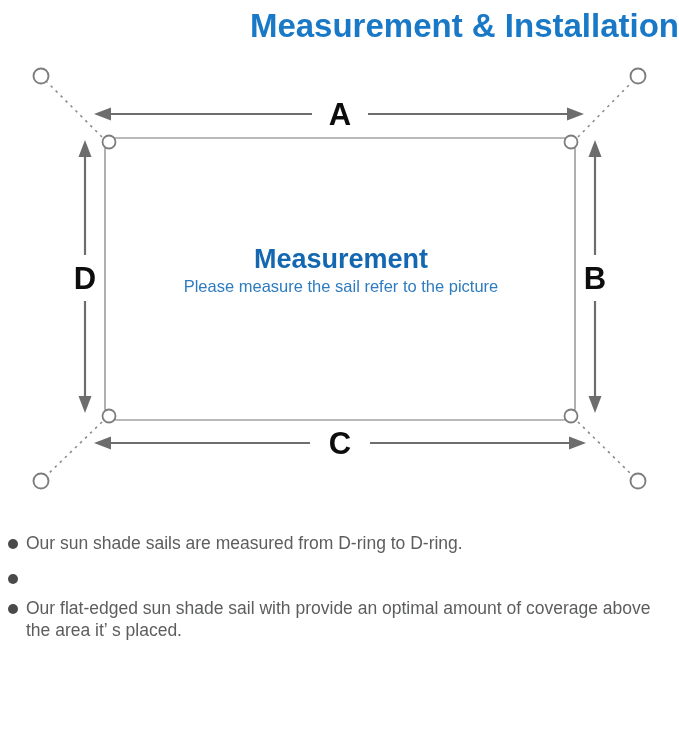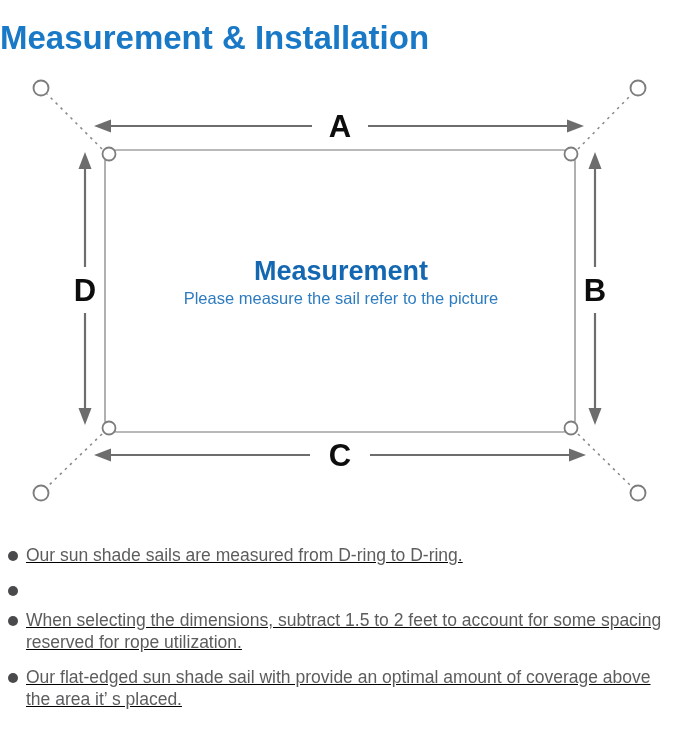--- a/index.html
+++ b/index.html
@@ -5,22 +5,22 @@
   html, body { margin: 0; padding: 0; }
   body {
     width: 679px;
     height: 739px;
     background: #ffffff;
     font-family: "Liberation Sans", sans-serif;
     overflow: hidden;
     position: relative;
   }
   .page-title {
-    margin: 15px 0 0 0;
-    text-align: left;
+    margin: 3px 0 0 0;
+    text-align: right;
     font-size: 33px;
     font-weight: bold;
     color: #1a79c6;
     letter-spacing: 0px;
     height: 50px;
     line-height: 46px;
   }
   .diagram-wrap {
     position: relative;
     width: 679px;
@@ -29,21 +29,20 @@
   .diagram-wrap svg { display: block; }
   .notes {
     margin-top: 24px;
     padding-left: 8px;
     padding-right: 4px;
   }
   .note {
     display: flex;
     align-items: flex-start;
     margin-bottom: 13px;
-    text-decoration: underline;
   }
   .bullet-dot {
     flex: 0 0 auto;
     width: 10px;
     height: 10px;
     border-radius: 50%;
     background: #4a4a4c;
     margin: 7px 8px 0 0;
   }
   .note-text {
@@ -125,21 +124,16 @@
 <div class="notes">
   <div class="note">
     <span class="bullet-dot"></span>
     <span class="note-text">Our sun shade sails are measured from D-ring to D-ring.</span>
   </div>
   <div class="note">
     <span class="bullet-dot"></span>
   </div>
   <div class="note">
     <span class="bullet-dot"></span>
-    <span class="note-text">When selecting the dimensions, subtract 1.5 to 2 feet to account for some spacing
-reserved for rope utilization.</span>
-  </div>
-  <div class="note">
-    <span class="bullet-dot"></span>
     <span class="note-text">Our flat-edged sun shade sail with provide an optimal amount of coverage above
 the area it’ s placed.</span>
   </div>
 </div>
 
 </body></html>

